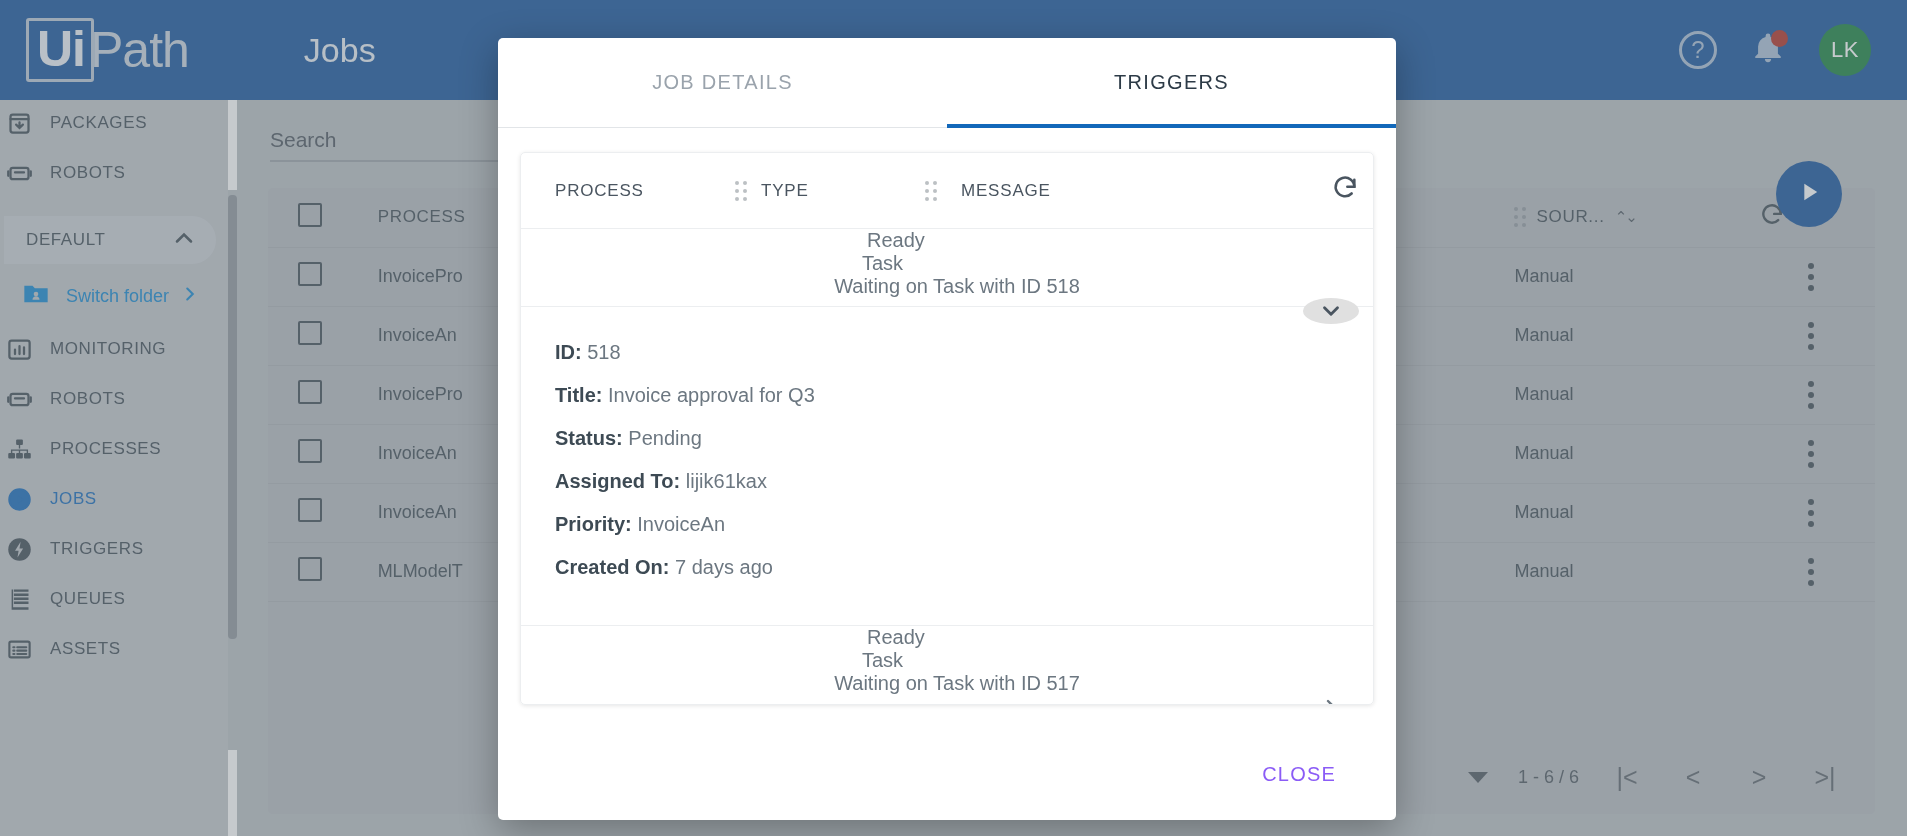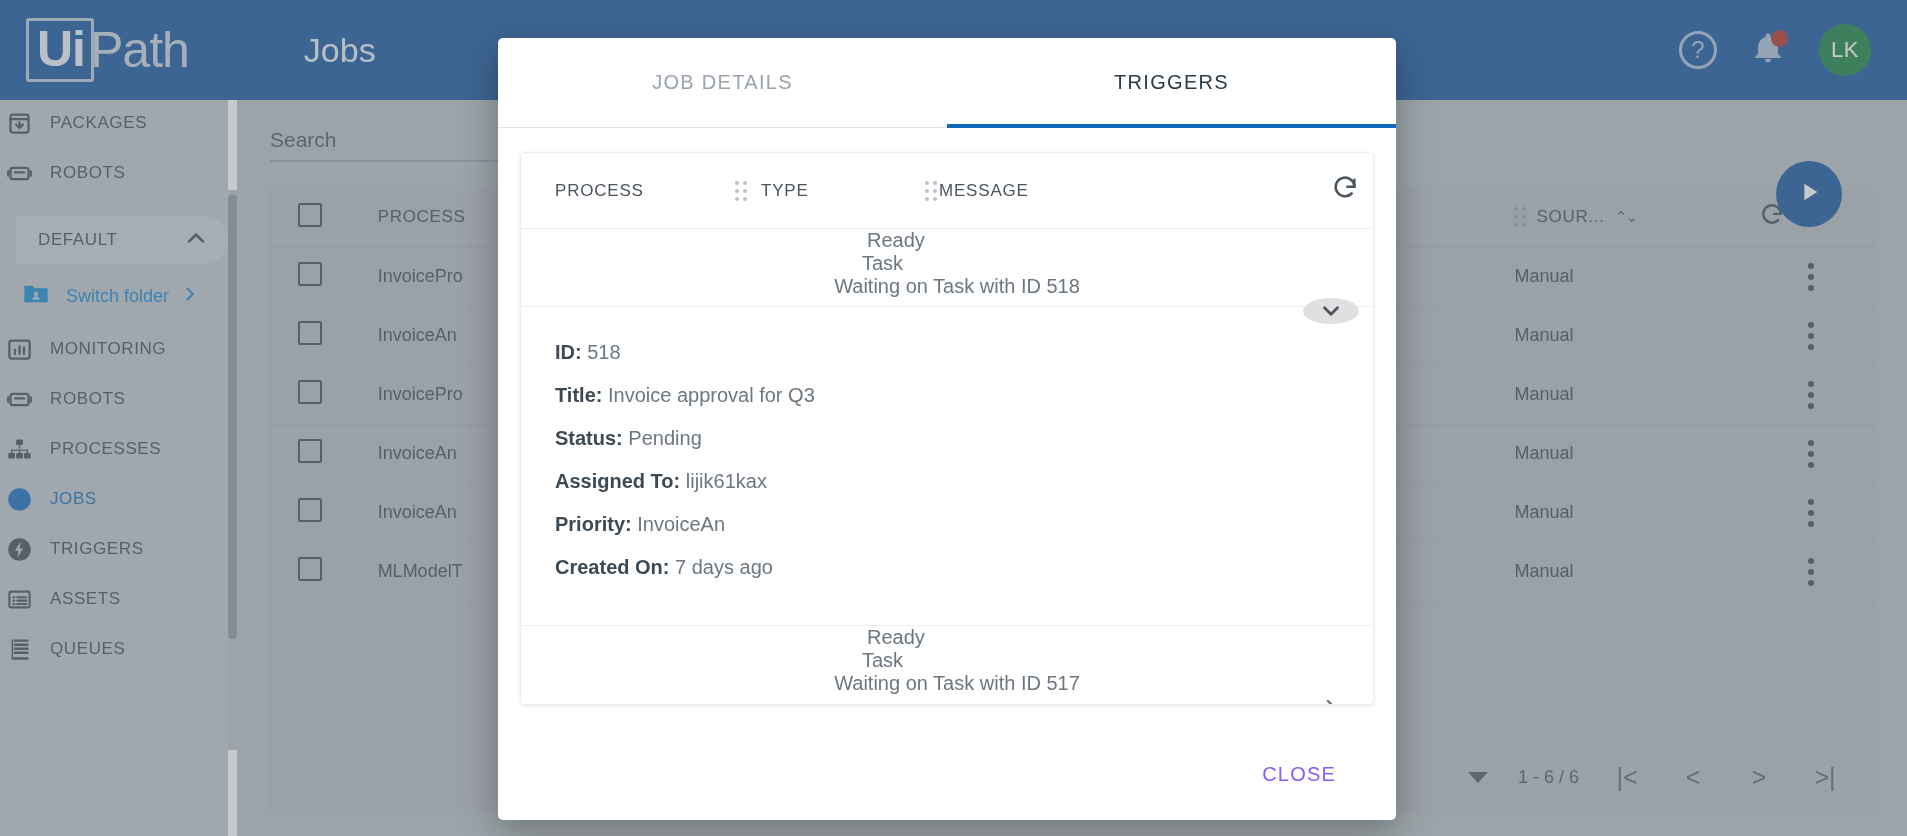--- a/index.html
+++ b/index.html
@@ -49,21 +49,21 @@
     position: absolute; top: 58px; left: 0; width: 228px; height: 778px;
     background: #bfc4c9; padding-top: 6px; z-index: 5;
   }
   .side-item { display: flex; align-items: center; height: 50px; padding-left: 6px; color: #3d4a54; }
   .side-item .ico { width: 44px; display: flex; align-items: center; color: #3d4a54; }
   .side-item .ico svg { width: 27px; height: 27px; }
   .side-label { font-size: 17px; letter-spacing: 0.6px; }
   .side-item.active .side-label { color: #1268ba; }
   .side-item.active .ico svg { fill: #1268ba; stroke: #1268ba; }
   .folder-pill {
-    height: 48px; width: 212px; margin: 18px 0 4px 16px; border-radius: 0 26px 26px 0;
+    height: 48px; width: 212px; margin: 18px 0 4px 4px; border-radius: 0 26px 26px 0;
     background: #c9ced3; display: flex; align-items: center; padding: 0 18px 0 22px;
   }
   .folder-pill .t { font-size: 17px; color: #3d4a54; letter-spacing: 0.6px; }
   .folder-pill .chev { margin-left: auto; }
   .switch-folder { display: flex; align-items: center; height: 56px; padding-left: 22px; }
   .switch-folder .fico { width: 44px; }
   .switch-folder .fico svg { width: 28px; height: 28px; fill: #1287d0; }
   .switch-folder .t { font-size: 18px; color: #1287d0; }
   .switch-folder .arr { margin-left: 10px; color: #1287d0; font-size: 20px; }
   .scrollbar-track { position: absolute; left: 228px; top: 190px; width: 9px; height: 560px; background: #b7bdc2; z-index: 6; }
@@ -131,21 +131,21 @@
     content: ""; position: absolute; left: 0; right: 0; bottom: -1px; height: 4px; background: #1268ba;
   }
   .modal-body { flex: 1; padding: 24px 22px 0 22px; }
   .trig-card { border: 1px solid #eceef0; border-radius: 5px; box-shadow: 0 1px 4px rgba(0,0,0,0.10); overflow: hidden; }
   .trig-head {
     display: flex; align-items: center; height: 76px; padding: 0 14px 0 34px;
     border-bottom: 1px solid #eceef0; color: #4a5560; font-size: 17px; letter-spacing: 0.8px;
   }
   .c-status { width: 180px; }
   .c-type { width: 190px; display: flex; align-items: center; gap: 14px; }
-  .c-msg { flex: 1; display: flex; align-items: center; gap: 2px; }
+  .c-msg { flex: 1; display: flex; align-items: center; gap: 24px; }
   .trig-head .refresh-mini { margin-left: auto; }
   .trig-head .refresh-mini svg { width: 28px; height: 28px; stroke: #4a5560; fill: none; stroke-width: 2.2; }
   .trig-row {
     display: flex; align-items: center; height: 78px; padding: 0 14px 0 34px;
     color: #6c7781; font-size: 20px; border-bottom: 1px solid #eceef0; flex-direction: column;
   }
   .trig-row .c-status, .trig-row .c-type { color: #6c7781; }
   .expand-circle {
     margin-left: auto; width: 56px; height: 56px; border-radius: 50%; background: #e0e0e0;
     display: flex; align-items: center; justify-content: center;
@@ -267,34 +267,34 @@
         <span class="ico">
           <svg viewBox="0 0 24 24" fill="#3d4a54">
               <circle cx="12" cy="12" r="10"></circle>
               <path d="M13 5l-5 8h3.2l-1 6 5-8h-3.2z" fill="#bfc4c9"></path>
             </svg>
         </span>
         <span class="side-label">TRIGGERS</span>
       </div>
       <div class="side-item">
         <span class="ico">
+          <svg viewBox="0 0 24 24" fill="#3d4a54">
+              <path d="M7 3h13v2.2H7zM7 6.6h13v2.2H7zM7 10.2h13v2.2H7zM7 13.8h13v2.2H7zM5 3h1.3v17H5zM5 18.8h15V21H5z"></path>
+            </svg>
+        </span>
+        <span class="side-label">QUEUES</span>
+      </div>
+      <div class="side-item">
+        <span class="ico">
           <svg viewBox="0 0 24 24" fill="none" stroke="#3d4a54" stroke-width="1.9">
               <rect x="3" y="5" width="18" height="14" rx="1.5"></rect>
               <path d="M6.5 10h1M6.5 13h1M6.5 16h1M10 10h8M10 13h8M10 16h8" stroke-linecap="round"></path>
             </svg>
         </span>
         <span class="side-label">ASSETS</span>
-      </div>
-      <div class="side-item">
-        <span class="ico">
-          <svg viewBox="0 0 24 24" fill="#3d4a54">
-              <path d="M7 3h13v2.2H7zM7 6.6h13v2.2H7zM7 10.2h13v2.2H7zM7 13.8h13v2.2H7zM5 3h1.3v17H5zM5 18.8h15V21H5z"></path>
-            </svg>
-        </span>
-        <span class="side-label">QUEUES</span>
       </div>
     </div>
 
     <div class="scrollbar-track"></div>
     <div class="scrollbar-thumb"></div>
 
     <div class="content">
       <div class="search-row">
         <input class="search-input" type="text" placeholder="Search" style="">
       </div>

